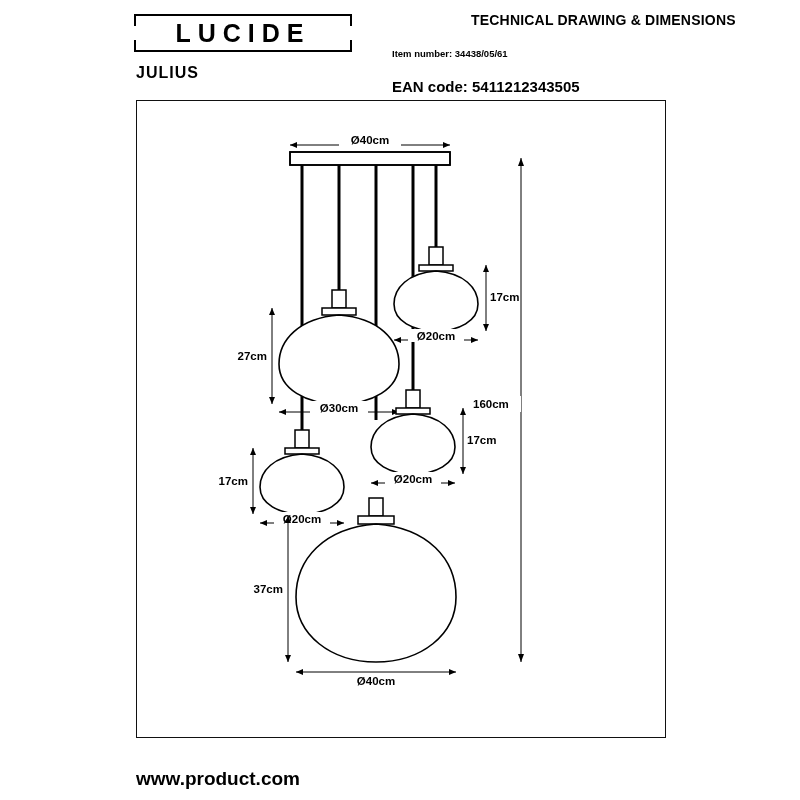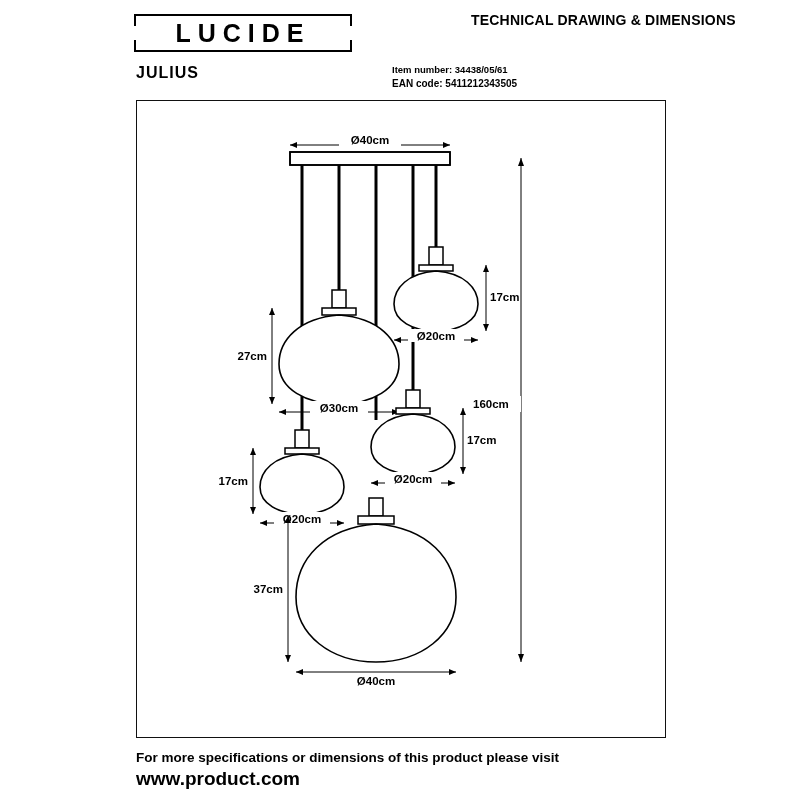--- a/index.html
+++ b/index.html
@@ -38,26 +38,26 @@
   }
   .tech-label{
     position:absolute;left:471px;top:12px;
     font-size:14px;font-weight:bold;letter-spacing:.2px;
   }
   .product-title{
     position:absolute;left:136px;top:64px;
     font-size:16px;font-weight:bold;letter-spacing:1px;
   }
   .item-number{
-    position:absolute;left:392px;top:64px;
+    position:absolute;left:392px;top:48px;
     font-size:9.5px;font-weight:bold;
   }
   .ean-code{
     position:absolute;left:392px;top:78px;
-    font-size:10px;font-weight:bold;
+    font-size:15px;font-weight:bold;
   }
 
   
   .frame{
     position:absolute;left:136px;top:100px;width:530px;height:638px;
     border:1px solid #111;box-sizing:border-box;background:#fff;
   }
 
   
   .footer-line1{
@@ -243,16 +243,15 @@
     <g>
       <line x1="385" y1="58" x2="385" y2="562" stroke="#000" stroke-width="1"></line>
       <path d="M385 58 l-3 8 h6 z" fill="#000"></path>
       <path d="M385 562 l-3 -8 h6 z" fill="#000"></path>
       <rect x="331" y="296" width="54" height="16" fill="#fff"></rect>
       <text class="dimtext" x="337" y="308">160cm</text>
     </g>
 
   </svg>
 
-  <div class="footer-line1">For more specifications or dimensions of this product please visit</div>
   <div class="footer-line2">www.product.com</div>
 
 </div>
 
 </body></html>

